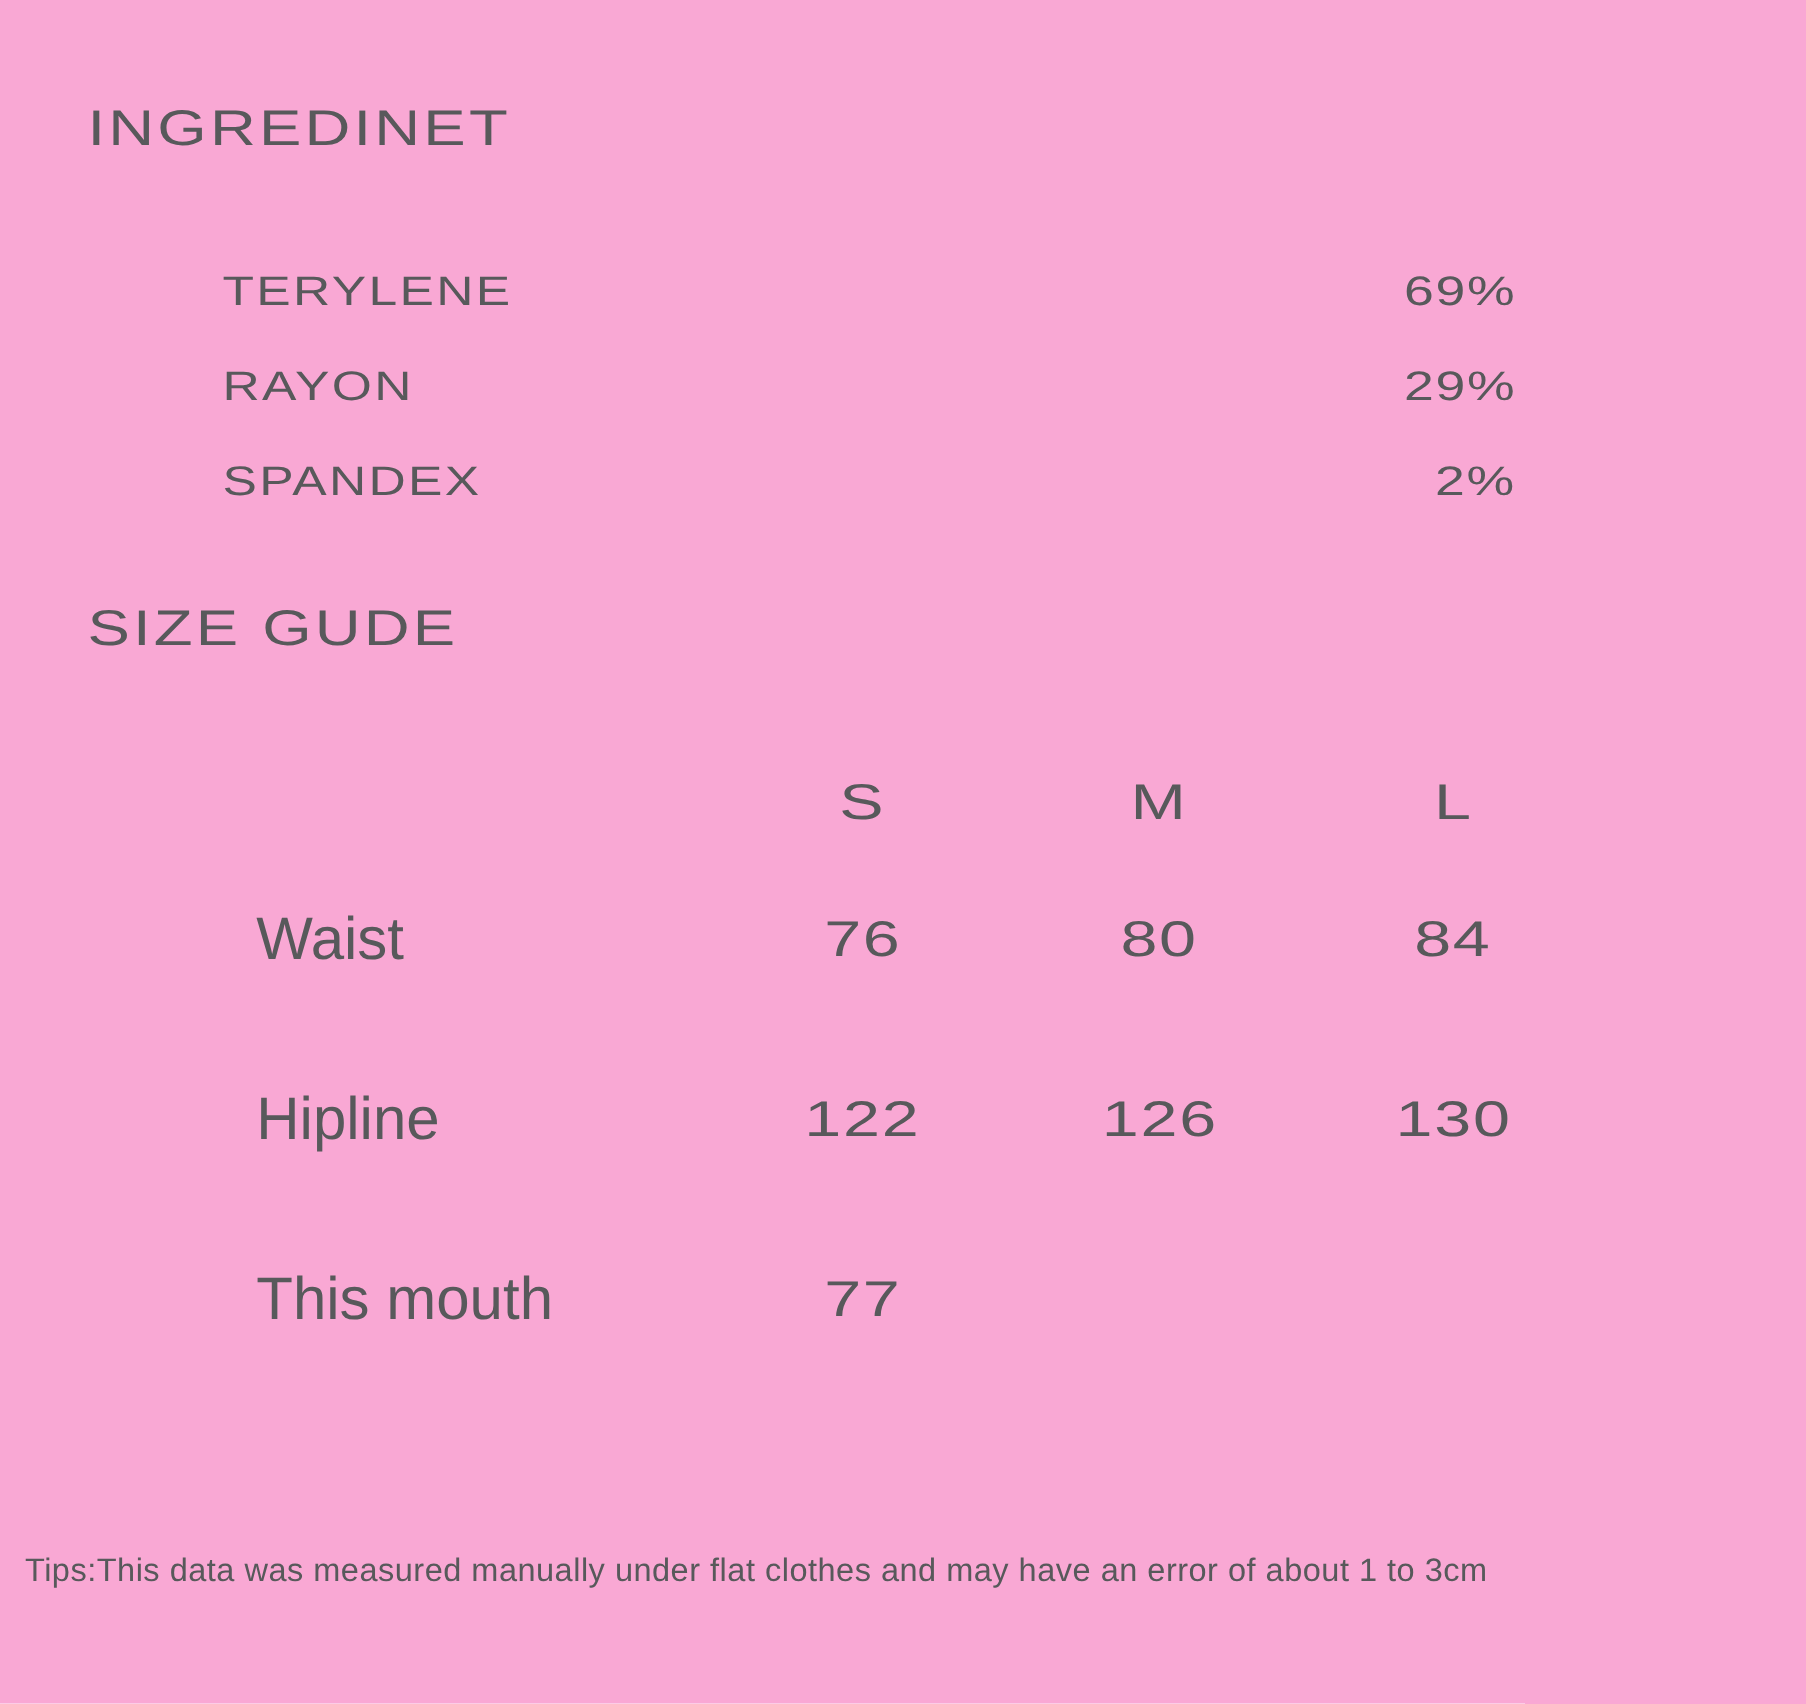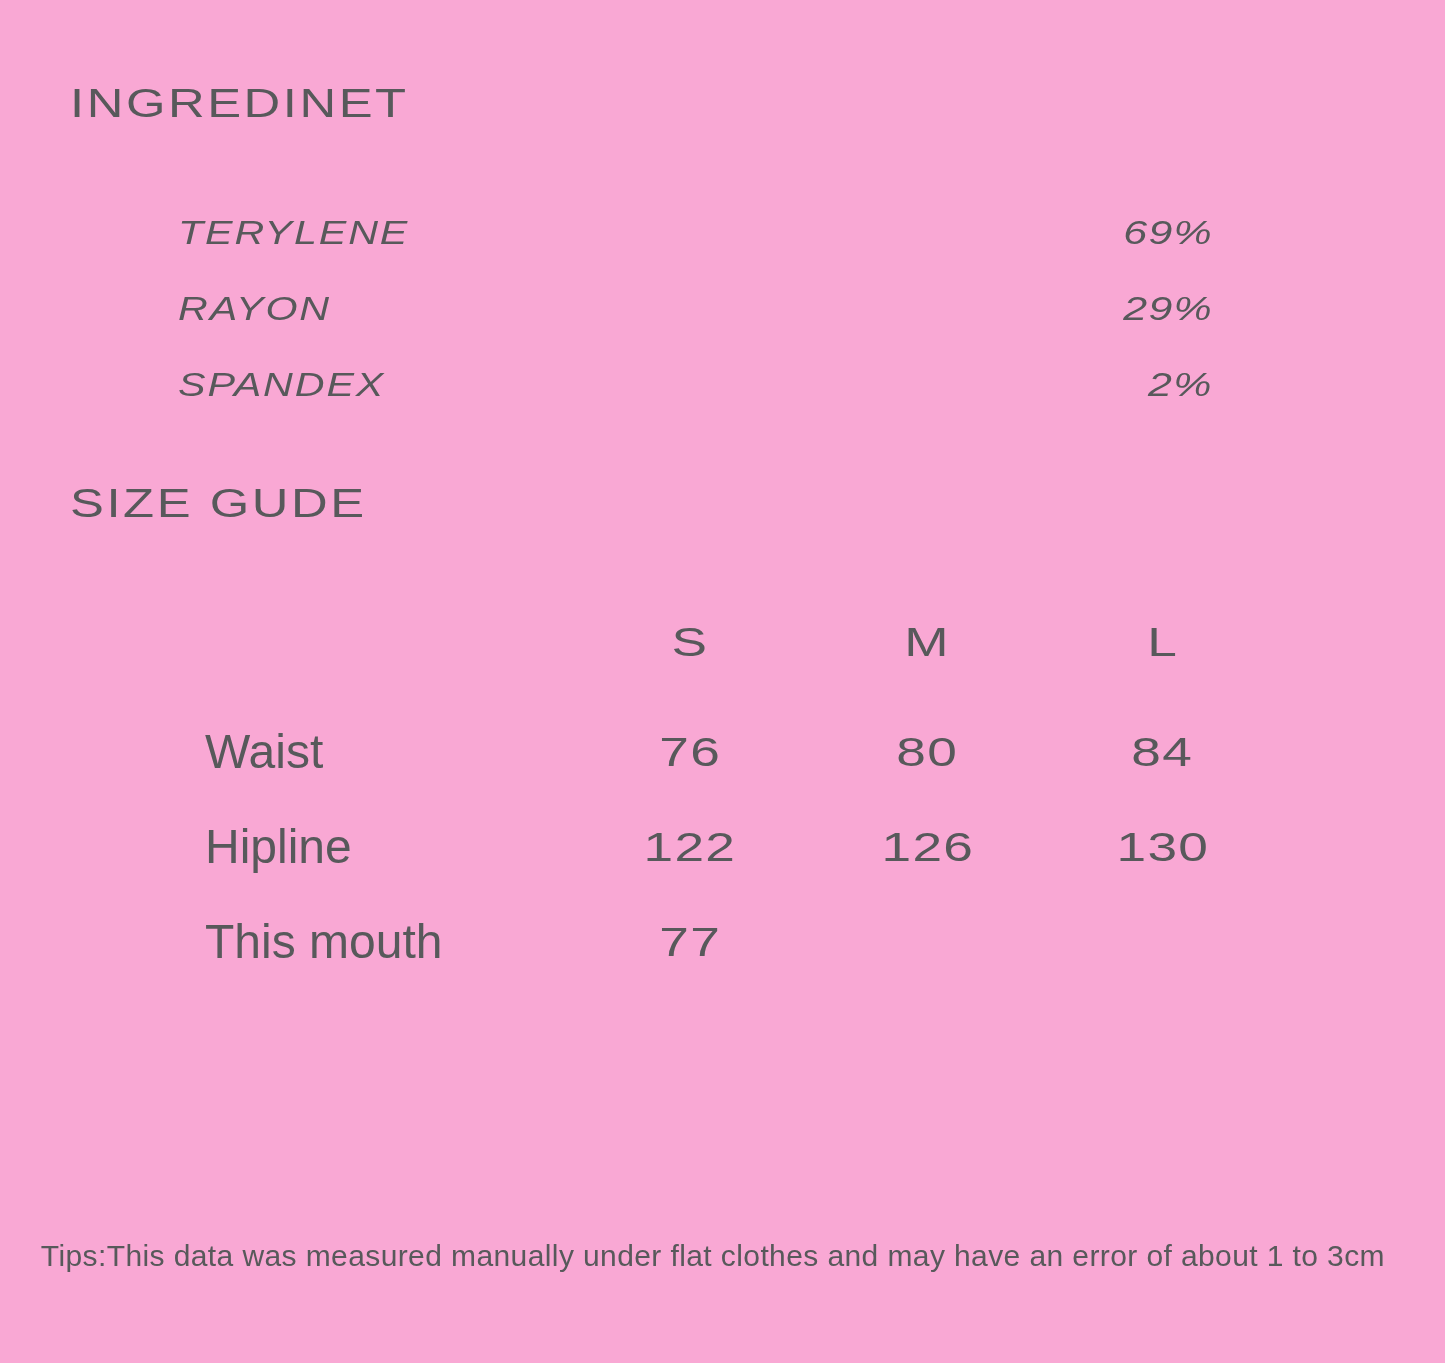--- a/index.html
+++ b/index.html
@@ -35,21 +35,20 @@
   }
   #ingredient-title { top: 80px; }
   #size-guide-title { top: 480px; text-align: center; }
 
   
   .materials {
     position: absolute;
     left: 178px;
     top: 214px;
     width: 1035px;
-    font-style: italic;
   }
   .material-row {
     display: flex;
     justify-content: space-between;
     align-items: flex-start;
     height: 76px;
     font-size: 33px;
     line-height: 38px;
   }
   .material-name {
@@ -73,21 +72,21 @@
     left: 205px;
     top: 620px;
     width: 1075px;
   }
   .st-row {
     display: grid;
     grid-template-columns: 365px 240px 235px 235px;
     align-items: center;
   }
   .st-header { height: 44px; }
-  .st-data   { height: 44px; margin-top: 51px; }
+  .st-data   { height: 44px; margin-top: 100px; }
   .st-header + .st-data { margin-top: 66px; }
   .st-label {
     font-size: 48px;
     line-height: 44px;
     text-align: left;
     white-space: nowrap;
   }
   .st-cell {
     font-size: 40px;
     line-height: 44px;
@@ -100,22 +99,22 @@
     transform-origin: center center;
     letter-spacing: 1px;
   }
 
   
   .tips {
     position: absolute;
     left: 20px;
     right: 60px;
     top: 1240px;
-    text-align: right;
-    font-size: 30px;
+    text-align: left;
+    font-size: 26px;
     line-height: 32px;
     letter-spacing: 0.4px;
     white-space: nowrap;
   }
 </style>
 </head>
 <body>
 
 <div class="page">
 

